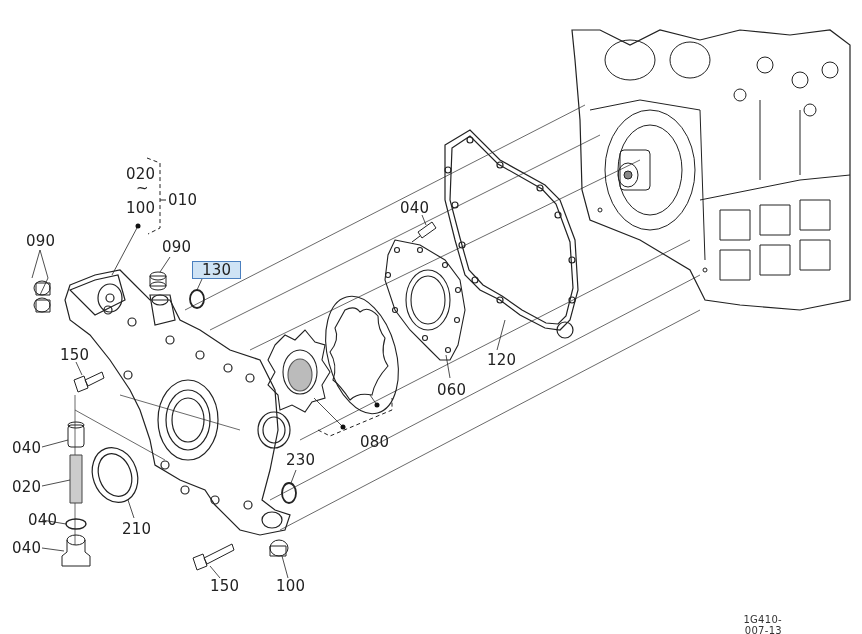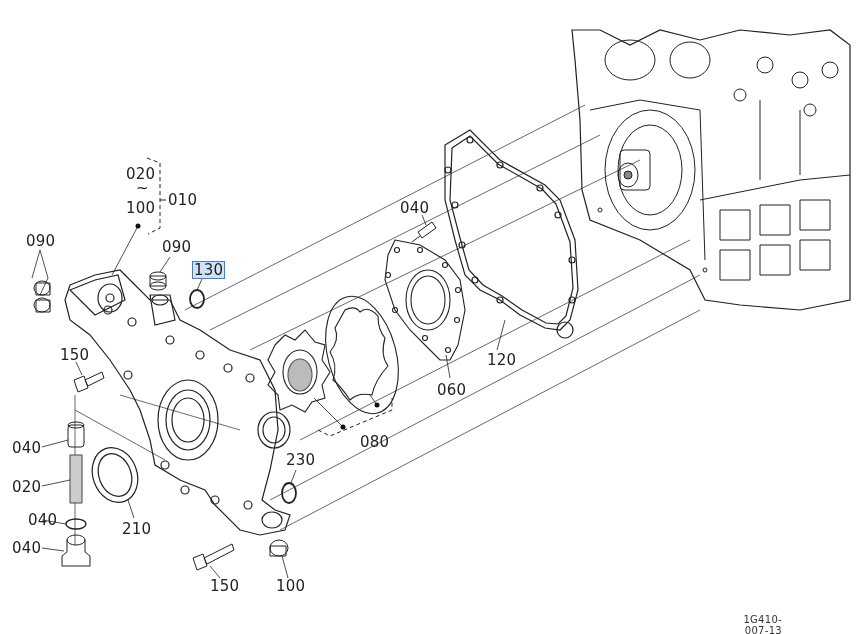--- a/index.html
+++ b/index.html
@@ -1,19 +1,19 @@
 <!DOCTYPE html>
 <html><head>
 <meta charset="utf-8">
 <style>
   html,body{margin:0;padding:0;background:#ffffff;}
   body{width:862px;height:634px;overflow:hidden;position:relative;font-family:"DejaVu Sans",sans-serif;}
   #diagram{position:absolute;left:0;top:0;width:782px;height:634px;text-align:right;}
   .lbl{position:absolute;font-size:15px;color:#222;letter-spacing:0.2px;line-height:16px;}
-  .lbl.hl{background:#cfe3f5;outline:1px solid #4a7fbf;padding:0 1px;}
+  .lbl.hl{background:#cfe3f5;outline:1px solid #4a7fbf;padding:0 9px;}
   .code{position:absolute;font-size:10px;color:#333;letter-spacing:0.3px;margin-top:37px;}
   svg *{vector-effect:non-scaling-stroke;}
 </style>
 </head>
 <body>
 
 <div id="diagram">
 <svg width="862" height="634" viewBox="0 0 862 634" fill="none" stroke="#222" stroke-width="1">
 
   <g stroke="#444" stroke-width="0.8">

